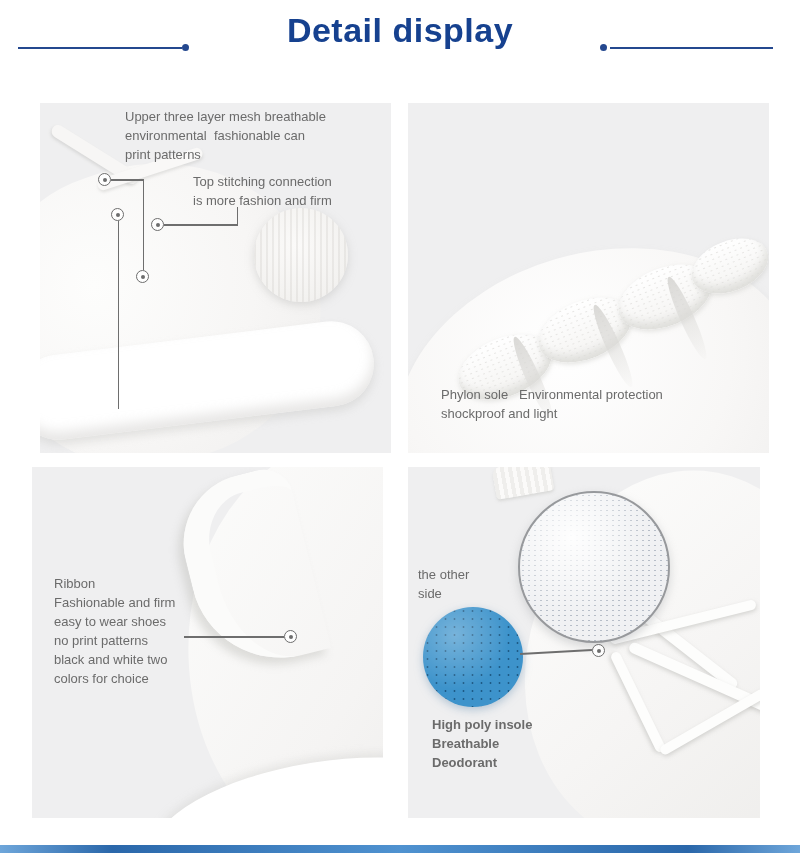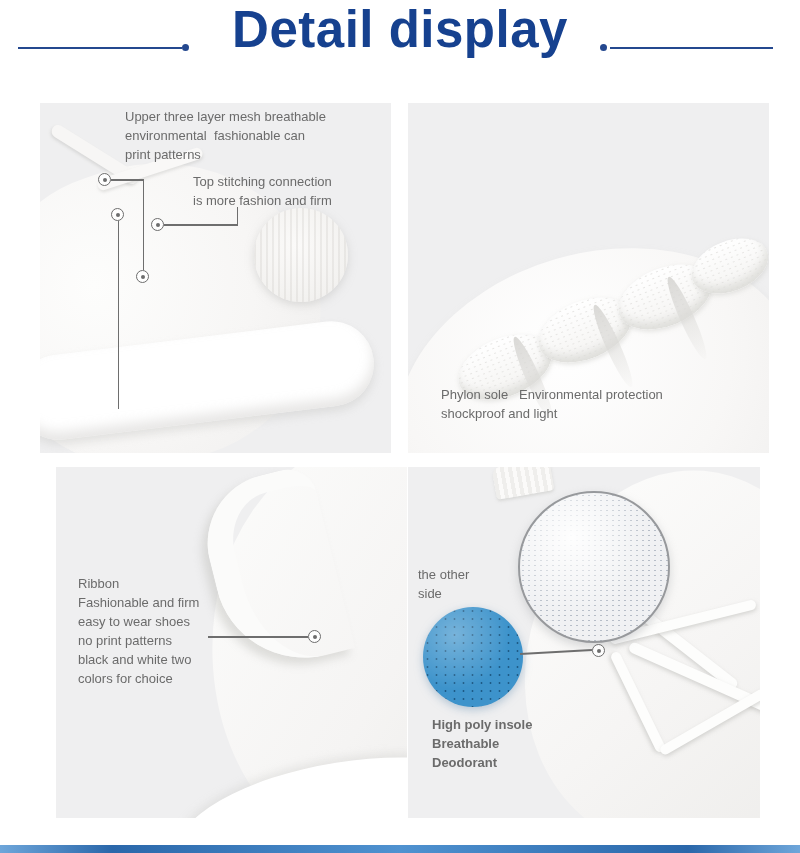--- a/index.html
+++ b/index.html
@@ -7,27 +7,27 @@
         font-family:"Liberation Sans",sans-serif;}
 
   
   .hline{position:absolute;height:2px;background:#24488f;top:47px;}
   .hline.left{left:18px;width:164px;}
   .hline.right{left:610px;width:163px;}
   .hdot{position:absolute;width:7px;height:7px;border-radius:50%;background:#24488f;top:44px;}
   .hdot.left{left:182px;}
   .hdot.right{left:600px;}
   .page-title{position:absolute;left:0;right:0;top:0;height:60px;line-height:60px;text-align:center;
-              font-size:51px;font-weight:bold;color:#16418f;letter-spacing:.5px;}
+              font-size:34px;font-weight:bold;color:#16418f;letter-spacing:.5px;}
 
   
   .panel{position:absolute;background:#efeff0;overflow:hidden;}
   #panel-upper{left:40px;top:103px;width:351px;height:350px;}
   #panel-sole{left:408px;top:103px;width:352px;height:350px;padding-left:9px;}
-  #panel-heel{left:56px;top:467px;width:351px;height:351px;}
+  #panel-heel{left:32px;top:467px;width:351px;height:351px;}
   #panel-side{left:408px;top:467px;width:352px;height:351px;}
 
   .note{position:absolute;font-size:13px;line-height:19px;color:#6b6b6b;white-space:pre-wrap;z-index:6;}
 
   
   .marker{position:absolute;width:13px;height:13px;border:1.5px solid #6d6d6d;border-radius:50%;
           background:rgba(255,255,255,.85);box-sizing:border-box;z-index:6;}
   .marker::after{content:"";position:absolute;left:50%;top:50%;width:4px;height:4px;margin:-2px 0 0 -2px;
           border-radius:50%;background:#6d6d6d;}
   .ln{position:absolute;background:#6e6e6e;z-index:5;}

